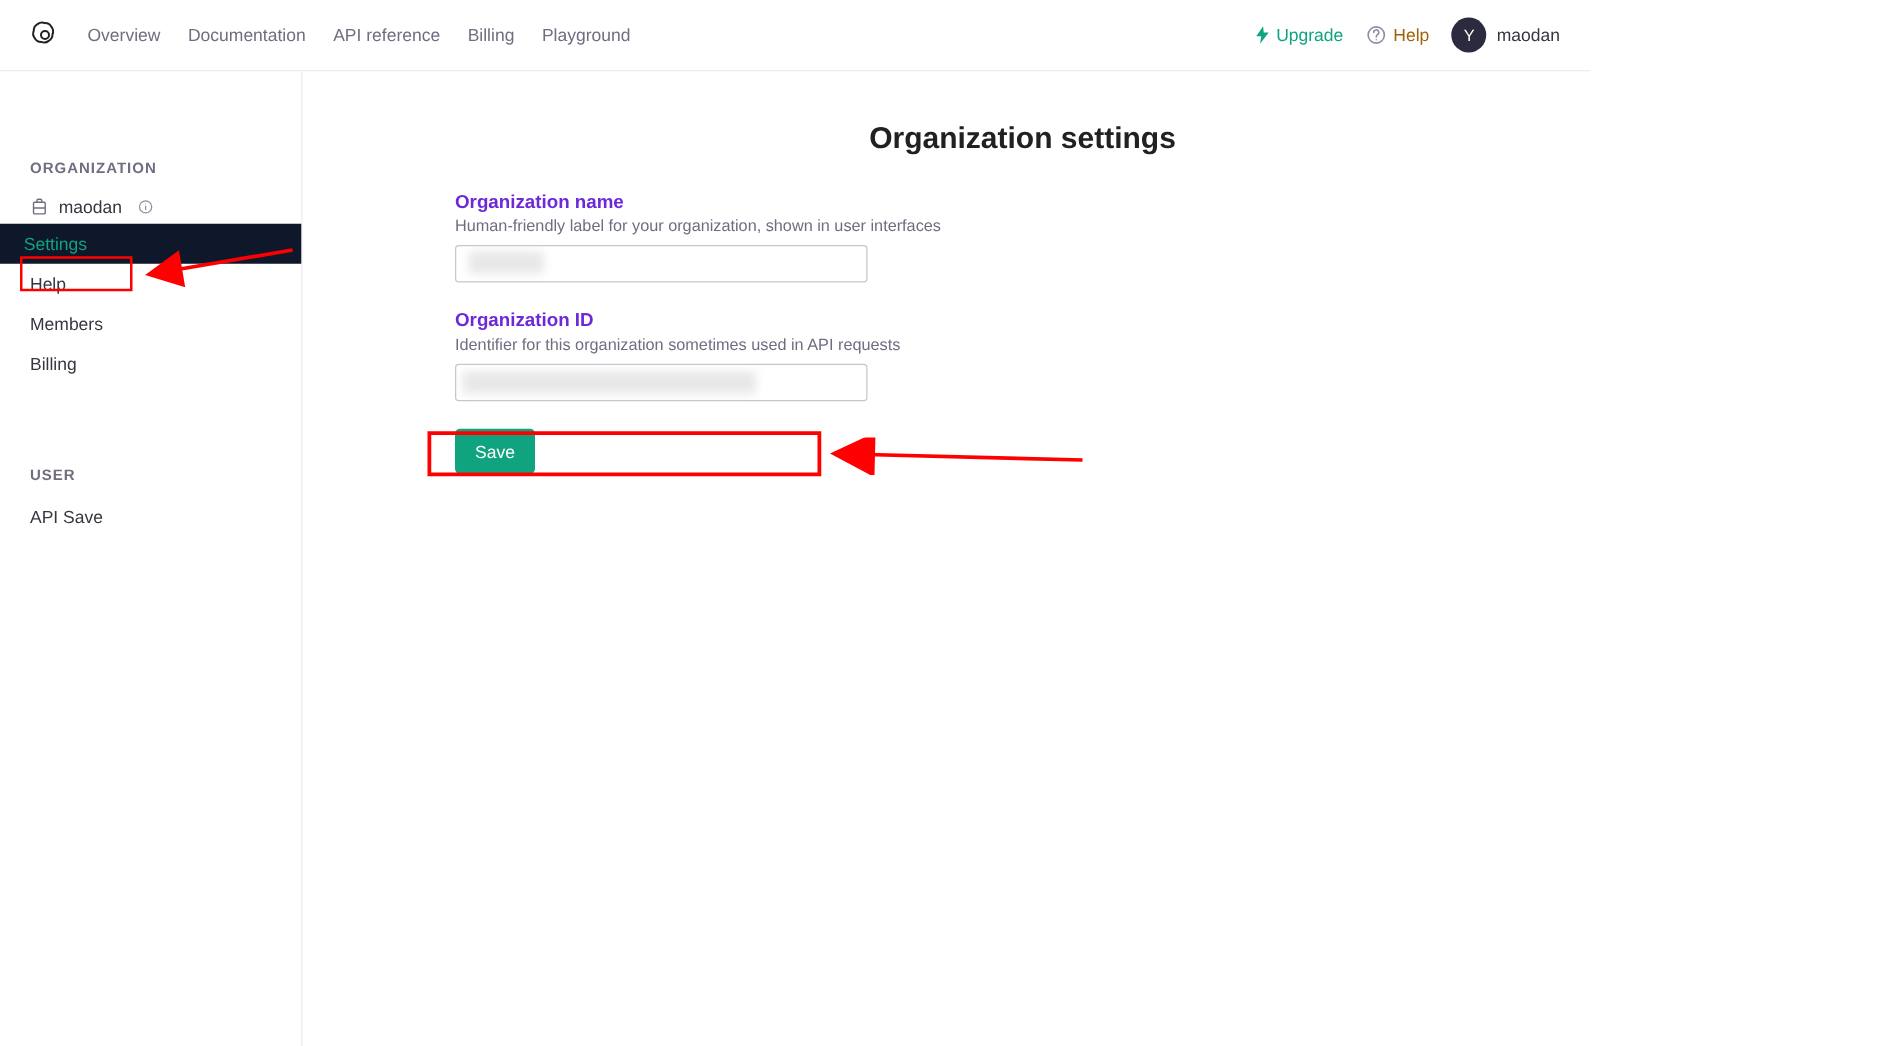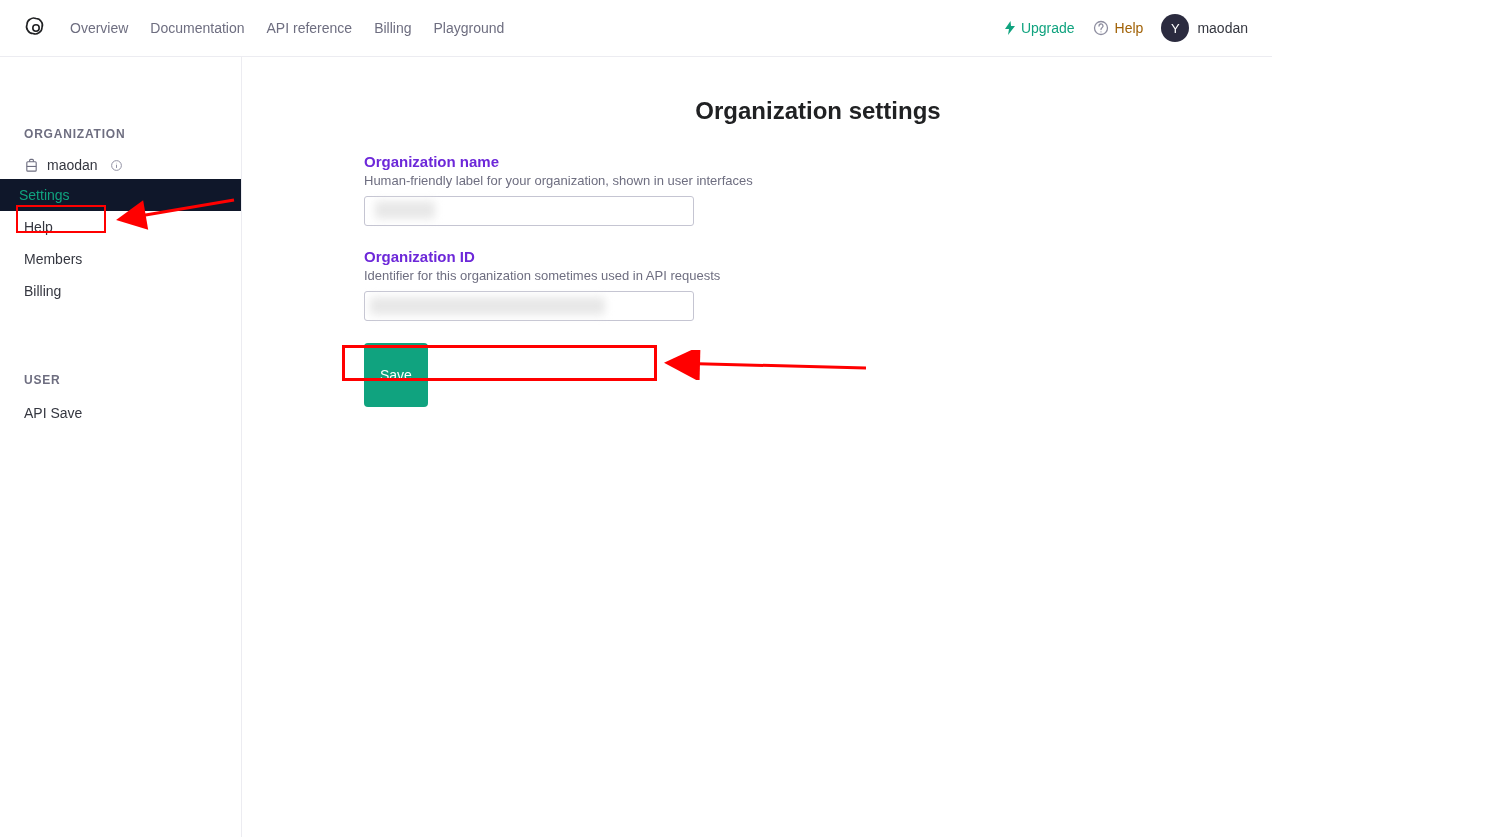--- a/index.html
+++ b/index.html
@@ -181,21 +181,21 @@
       border-radius: 2px;
     }
     .input-name .blurred-content {
       width: 60px;
     }
     .save-btn {
       background: #10a37f;
       color: #ffffff;
       border: none;
       border-radius: 4px;
-      padding: 24px 16px;
+      padding: 10px 16px;
       font-size: 14px;
       font-weight: 500;
       cursor: pointer;
     }
 
     
     .red-box-orgid {
       position: absolute;
       left: 342px;
       top: 345px;

